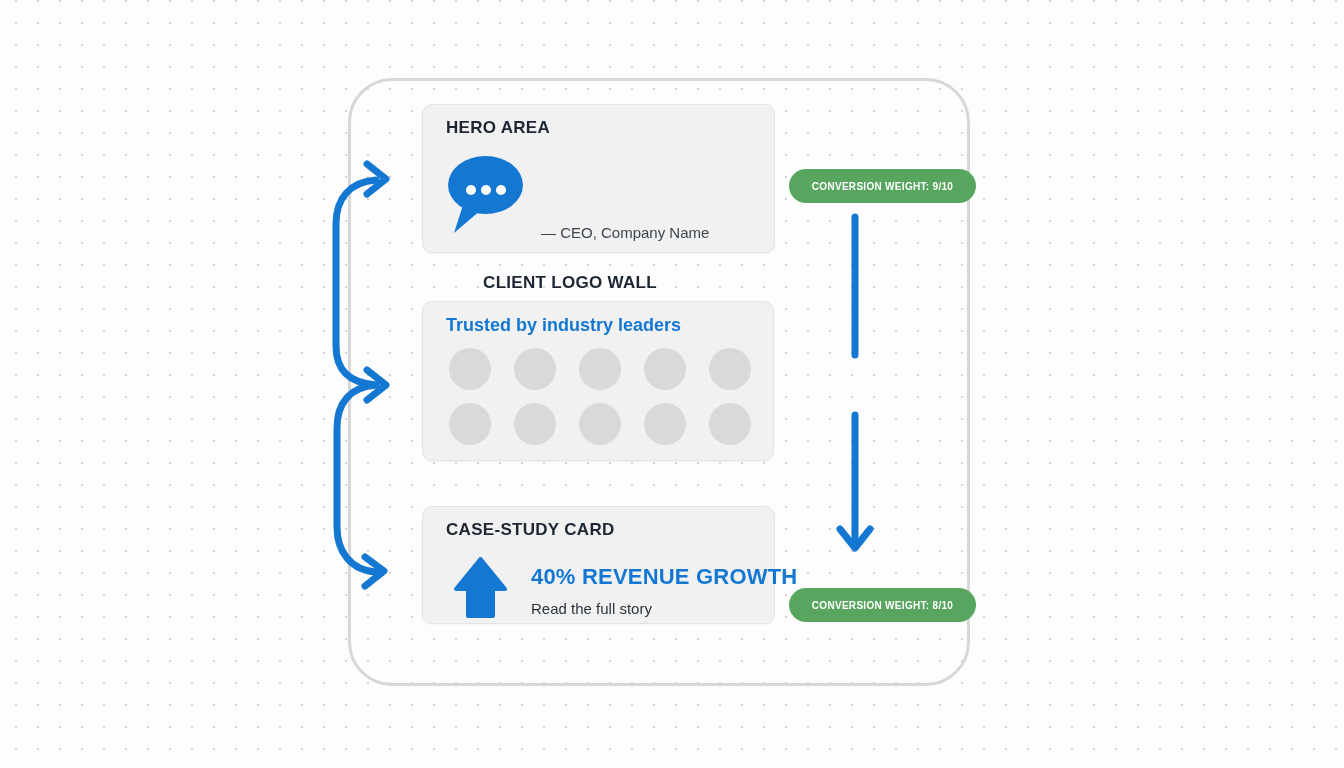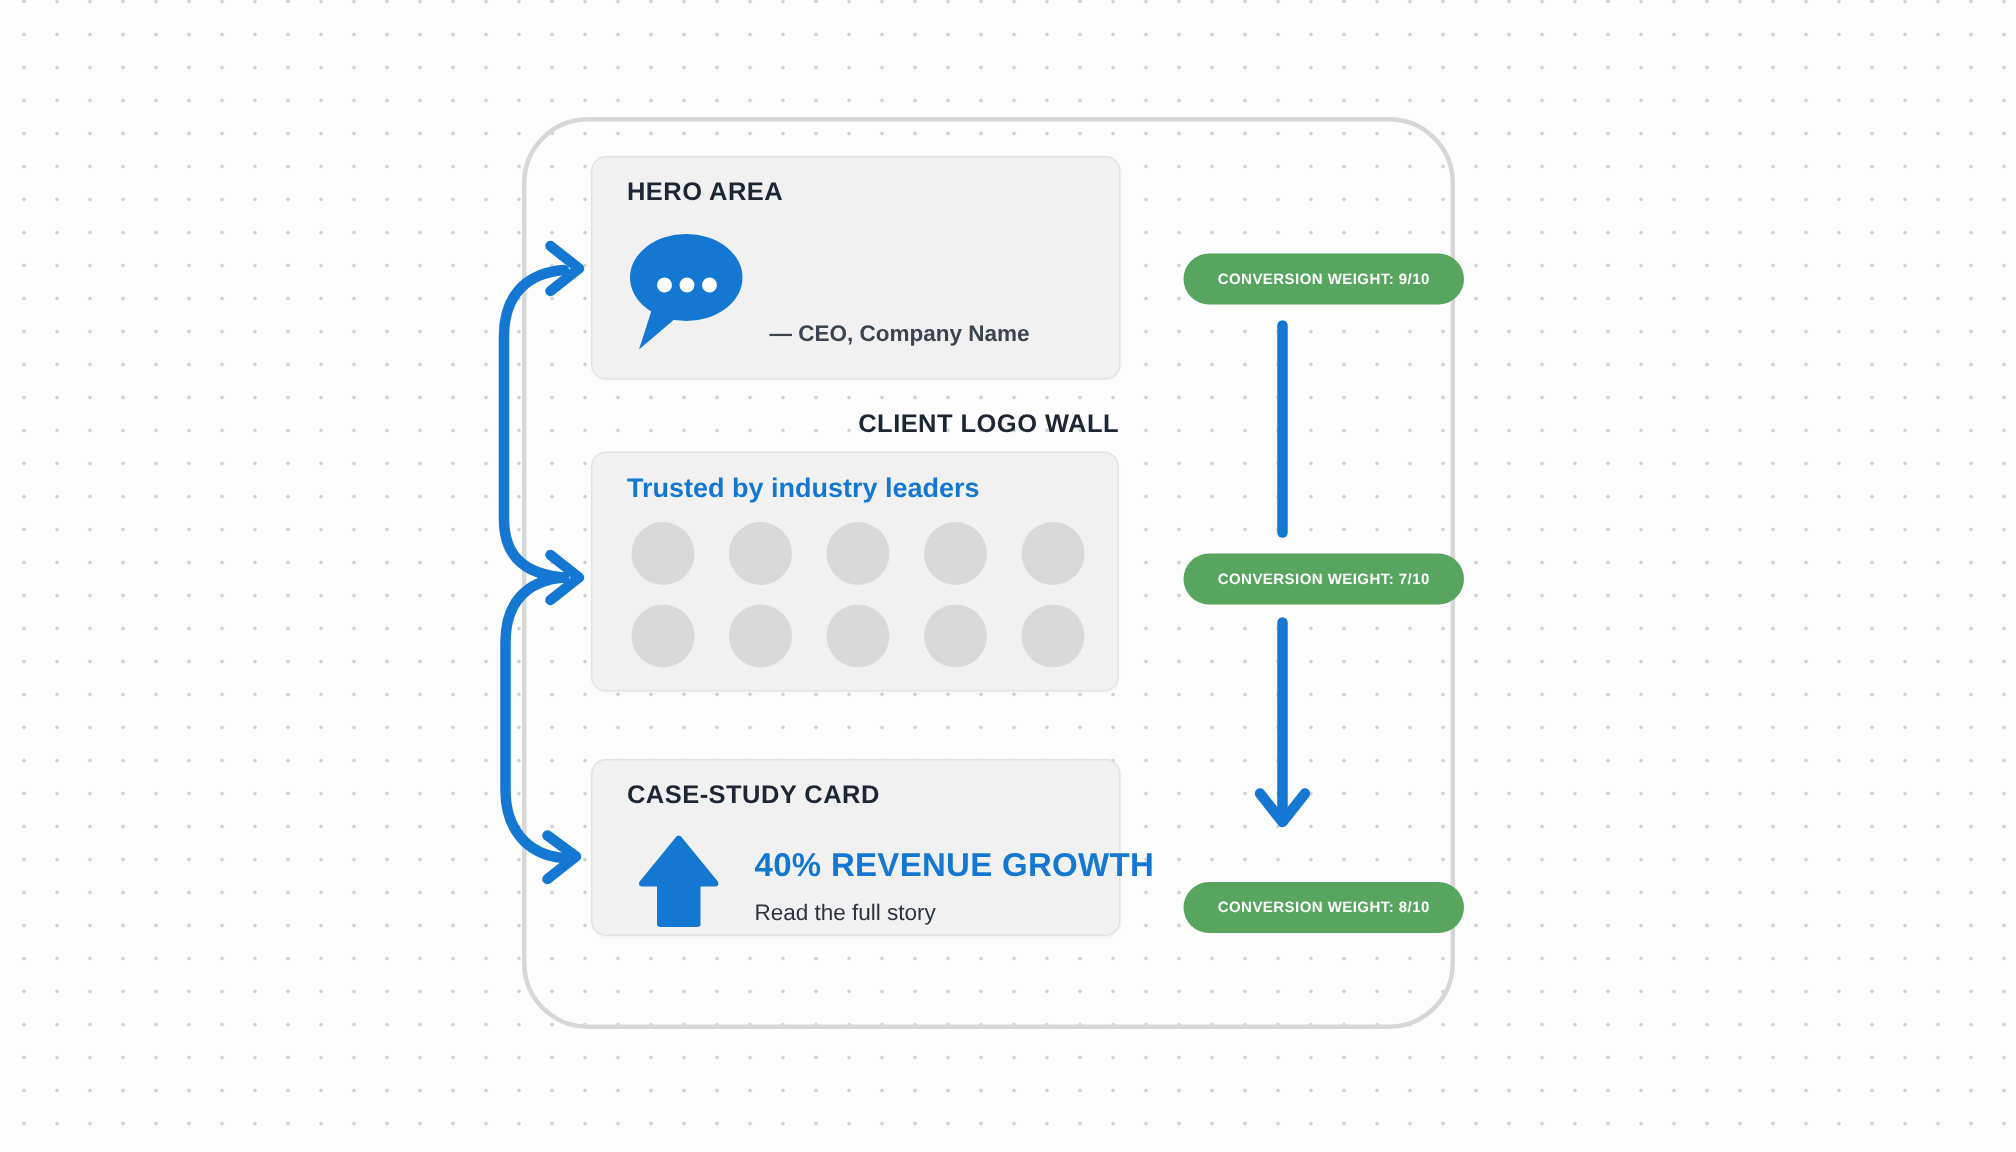--- a/index.html
+++ b/index.html
@@ -20,41 +20,42 @@
     width: 622px; height: 608px;
     border: 3px solid #d7d7d8;
     border-radius: 44px;
   }
   .card {
     position: absolute;
     background: #f1f1f2;
     border: 1px solid #e3e3e5;
     border-radius: 10px;
     box-shadow: 0 1px 2px rgba(0,0,0,0.04);
+    margin-left: 28px;
   }
   .hero-card { left: 394px; top: 104px; width: 353px; height: 149px; }
   .case-card { left: 394px; top: 506px; width: 353px; height: 118px; }
   .logo-card { left: 394px; top: 301px; width: 352px; height: 160px; }
   .card-title {
     position: absolute; left: 23px; top: 13px;
     font-size: 17px; font-weight: bold; color: #1d2633; letter-spacing: 0.3px;
     white-space: nowrap;
   }
   .bubble-icon { position: absolute; left: 24px; top: 50px; }
   .quote {
     position: absolute; left: 118px; top: 53px; width: 228px;
     font-size: 17.5px; font-weight: bold; color: #232b34; line-height: 1.22;
   }
   .attribution {
-    position: absolute; left: 118px; top: 109px;
-    font-size: 15px; color: #3c454f; white-space: nowrap; font-weight: bold;
+    position: absolute; left: 118px; top: 119px;
+    font-size: 15px; color: #3c454f; white-space: nowrap;
   }
   .logo-heading {
     position: absolute; left: 394px; top: 273px; width: 352px;
-    text-align: right; font-size: 17px; font-weight: bold; color: #1d2633;
+    text-align: center; font-size: 17px; font-weight: bold; color: #1d2633;
     letter-spacing: 0.3px;
   }
   .tagline {
     position: absolute; left: 23px; top: 13px;
     font-size: 18px; font-weight: bold; color: var(--blue); white-space: nowrap;
   }
   .logo-grid {
     position: absolute; left: 26px; top: 46px; width: 308px;
     display: flex; flex-wrap: wrap; column-gap: 23px; row-gap: 13px;
   }
@@ -121,21 +122,20 @@
   <section class="card case-card">
     <div class="card-title">CASE-STUDY CARD</div>
     <svg class="arrow-up-icon" width="53" height="62" viewBox="0 0 53 62">
       <polygon points="26.5,2 51,32 39,32 39,59 14,59 14,32 2,32" style="fill: var(--blue); stroke: var(--blue); stroke-width: 4; stroke-linejoin: round;"></polygon>
     </svg>
     <div class="metric">40% REVENUE GROWTH</div>
     <div class="story-link">Read the full story</div>
   </section>
 
   <div class="badge badge-1">CONVERSION WEIGHT: 9/10</div>
-  <div class="badge badge-2">CONVERSION WEIGHT: 7/10</div>
   <div class="badge badge-3">CONVERSION WEIGHT: 8/10</div>
 
   <svg class="flow-layer" width="1344" height="768" viewBox="0 0 1344 768">
 
     <path class="flow-stroke" d="M 376 180 C 350 182 336 198 336 224 L 336 346 C 336 371 350 383 376 385"></path>
 
     <path class="flow-stroke" d="M 376 385 C 350 387 337 403 337 428 L 337 527 C 337 551 350 570 376 572"></path>
 
     <path class="flow-stroke" d="M 367 164 L 386 179 L 367 194"></path>
 

